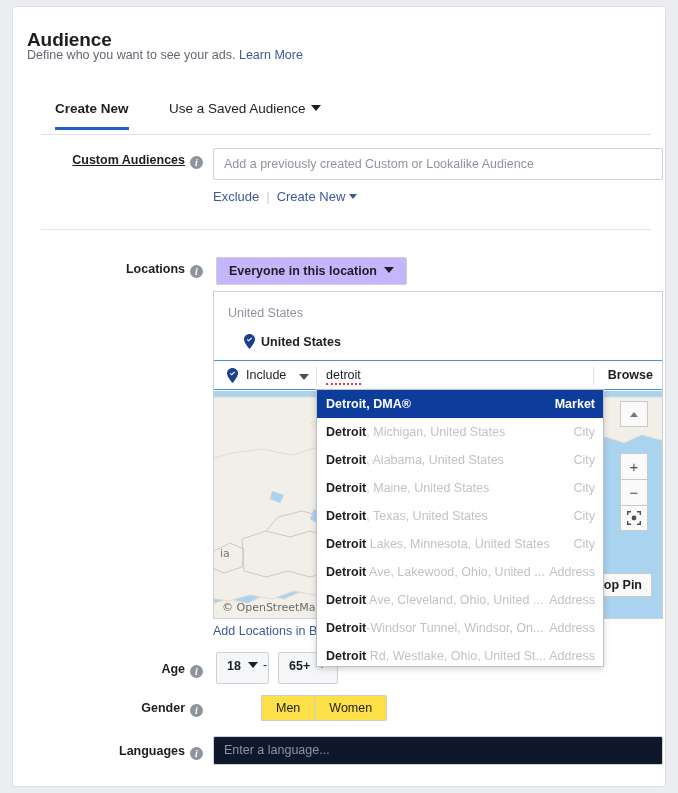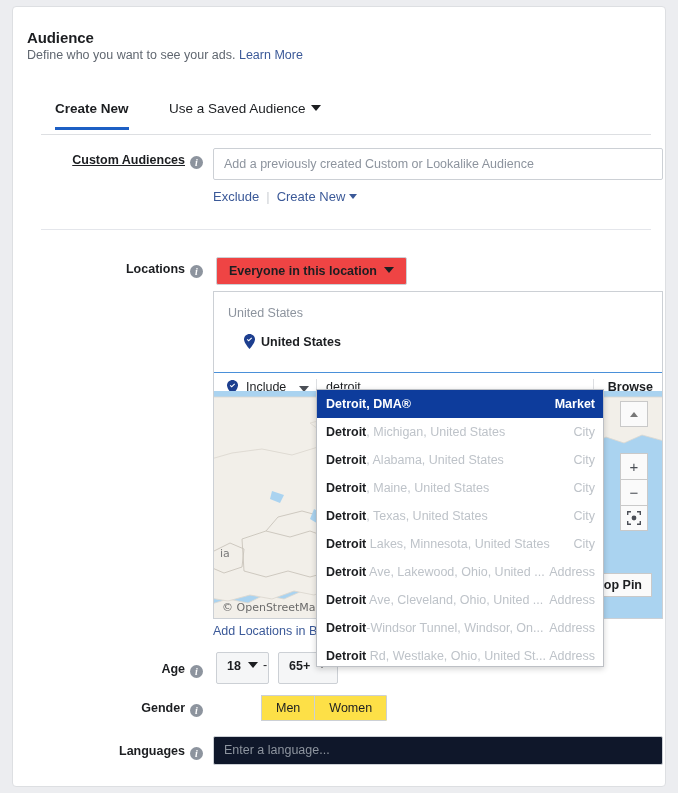--- a/index.html
+++ b/index.html
@@ -22,21 +22,21 @@
     width: 654px; height: 781px;
     background: #ffffff;
     border: 1px solid #dddfe2;
     border-radius: 4px;
     overflow: hidden;
   }
 
   
   .hdr-title {
     position: absolute; left: 14px; top: 22px;
-    font-size: 15px; font-weight: bold; color: #1c1e21;
+    font-size: 19px; font-weight: bold; color: #1c1e21;
     letter-spacing: -0.1px;
   }
   .hdr-sub {
     position: absolute; left: 14px; top: 41px;
     font-size: 12.5px; color: #606770;
   }
   .hdr-sub a { color: #3b5998; text-decoration: none; }
 
   
   .tabs {
@@ -104,21 +104,21 @@
 
   .divider {
     position: absolute; left: 28px; width: 610px;
     border-top: 1px solid #e4e6eb;
   }
 
   
   .loc-select {
     position: absolute; left: 203px; top: 250px;
     height: 28px;
-    background: #ef4444;
+    background: #c4b5fd;
     border: 1px solid #ccd0d5; border-radius: 2px;
     font-size: 12.5px; font-weight: bold; color: #1c1e21;
     padding: 0 12px; line-height: 26px;
     cursor: pointer; white-space: nowrap;
   }
 
   
   .loc-box {
     position: absolute; left: 200px; top: 284px;
     width: 450px; height: 328px;
@@ -135,21 +135,20 @@
     display: inline-block; position: relative;
     width: 11px; height: 15px; vertical-align: -3px; margin-right: 6px;
   }
 
   
   .inc-bar {
     position: absolute; left: -1px; top: 68px;
     width: 452px; height: 30px;
     border: 1px solid #4a90d9;
     background: #fff;
-    margin-top: 12px;
   }
   .inc-pin { position: absolute; left: 13px; top: 7px; }
   .inc-label {
     position: absolute; left: 32px; top: 7px;
     font-size: 12.5px; color: #1c1e21;
   }
   .inc-caret {
     position: absolute; left: 85px; top: 13px;
     width: 0; height: 0;
     border-left: 5px solid transparent;

